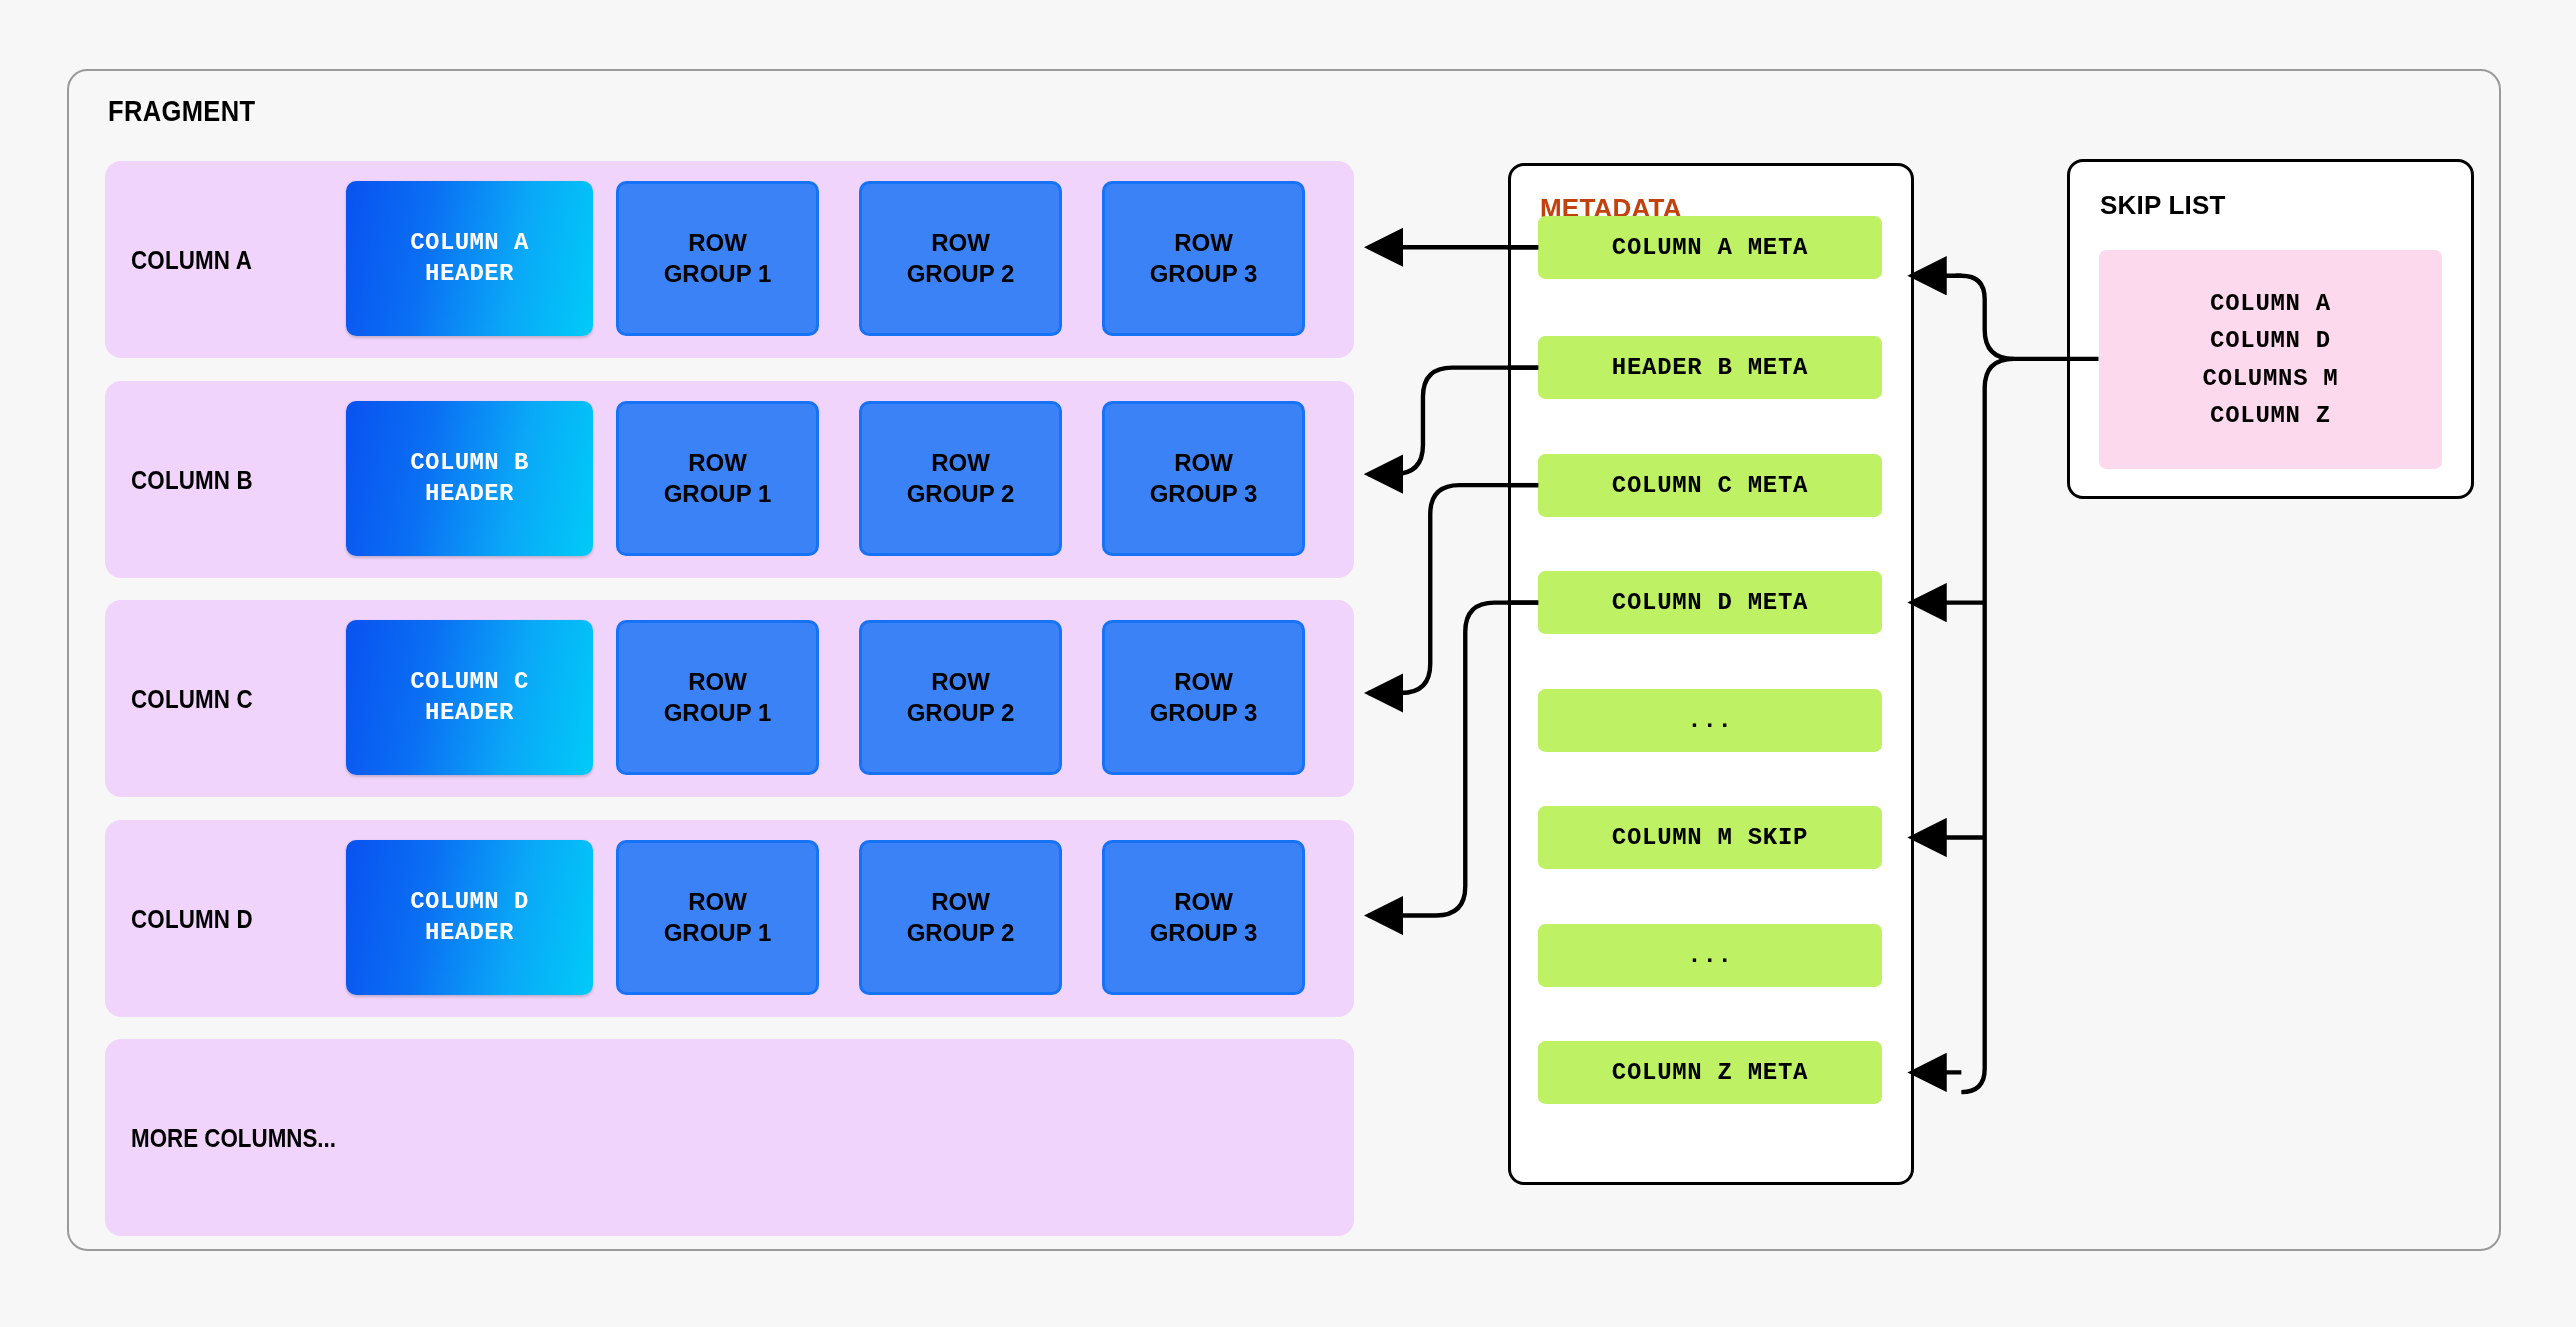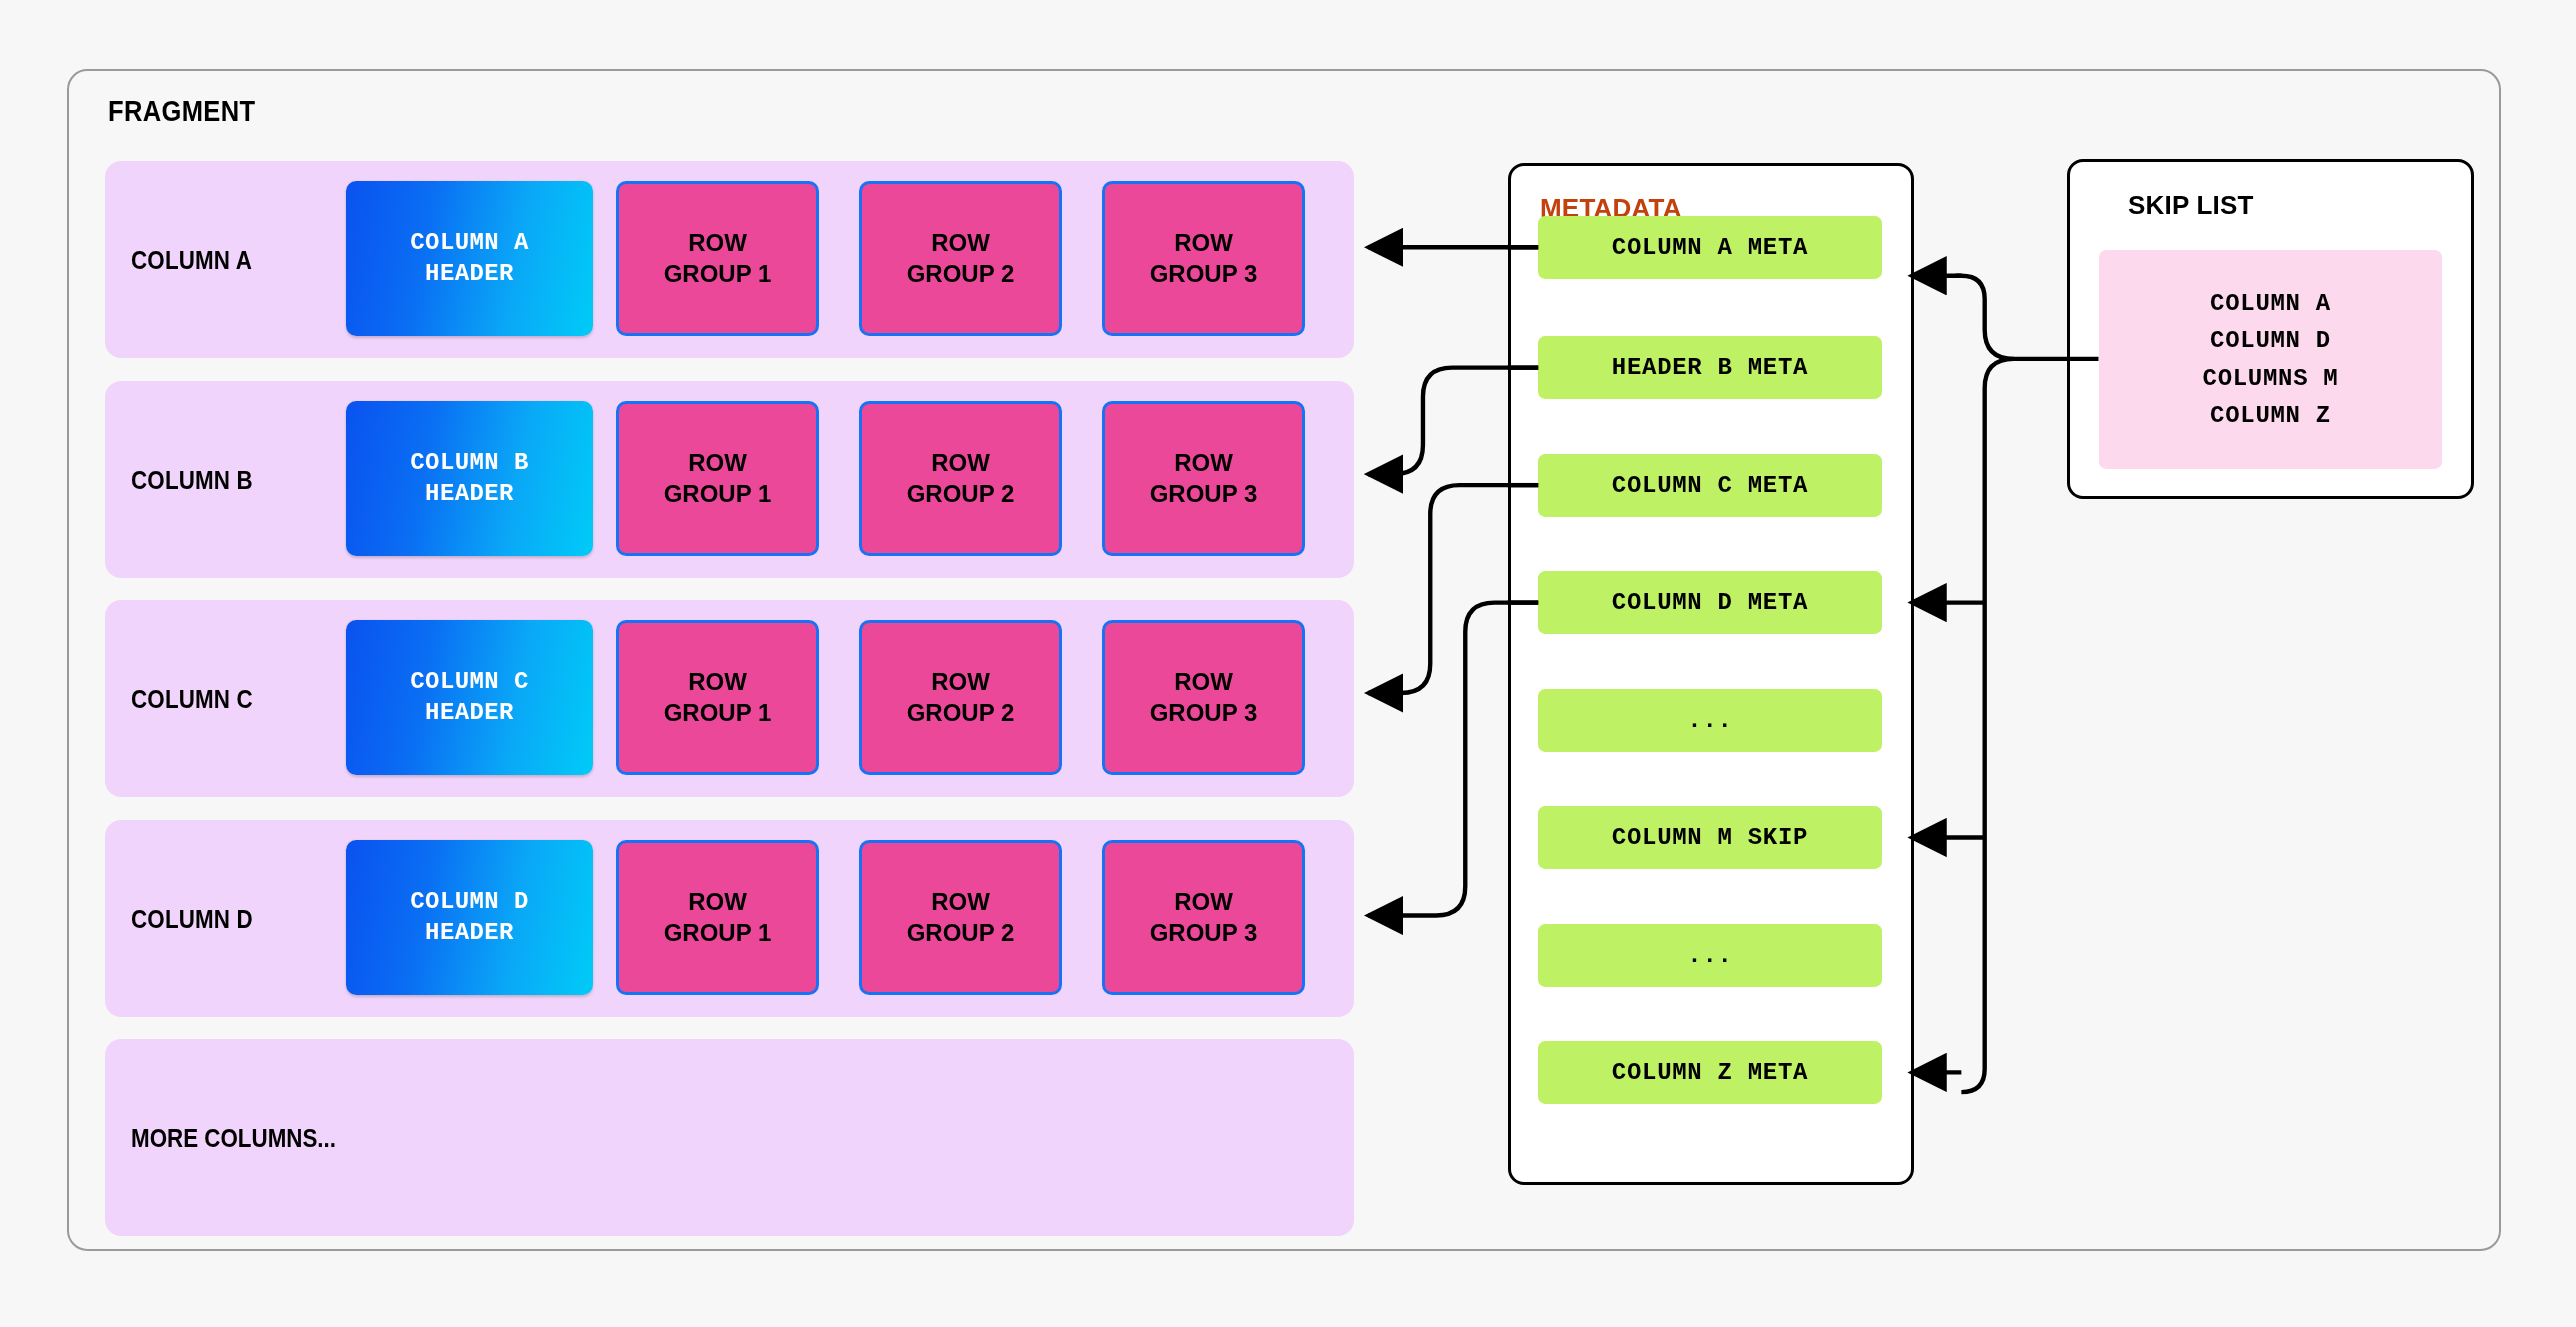--- a/index.html
+++ b/index.html
@@ -52,21 +52,21 @@
     background:linear-gradient(100deg,#0a52f0 0%,#0a6ef3 32%,#0aa8f7 68%,#00cbf7 100%);
     display:flex;align-items:center;justify-content:center;text-align:center;
     color:#fff;font-family:"Liberation Mono", monospace;
     font-size:24px;font-weight:bold;line-height:1.28;letter-spacing:0.4px;
     box-shadow:0 1.5px 2.9px rgba(0,0,0,.18);
   }
 
   
   .rg-box{
     position:absolute;top:20.4px;width:203px;height:155px;
-    background:#ec4899;border:3.6px solid #1673f5;border-radius:10.2px;
+    background:#3b82f6;border:3.6px solid #1673f5;border-radius:10.2px;
     display:flex;align-items:center;justify-content:center;text-align:center;
     font-size:24px;font-weight:bold;color:#000;line-height:1.28;
     font-family:"Liberation Sans", sans-serif;
     box-sizing:border-box;
   }
   .rg-box.g0{left:511px}
   .rg-box.g1{left:754px}
   .rg-box.g2{left:997px}
 
   
@@ -86,21 +86,21 @@
     font-size:24px;font-weight:bold;color:#000;letter-spacing:0.7px;
   }
 
   
   #skiplist-panel{
     position:absolute;left:2067px;top:159px;width:407px;height:340px;
     background:#ffffff;border:3.6px solid #000;border-radius:16px;box-sizing:border-box;
   }
   #skiplist-title{
     position:absolute;left:2100px;top:190px;
-    font-size:26px;font-weight:bold;color:#000;letter-spacing:0.2px;margin-left:28px;
+    font-size:26px;font-weight:bold;color:#000;letter-spacing:0.2px;
   }
   #skiplist-box{
     position:absolute;left:2099px;top:250px;width:343px;height:219px;
     background:#fcd9ed;border-radius:7.3px;
     display:flex;flex-direction:column;align-items:center;justify-content:center;
     font-family:"Liberation Mono", monospace;
     font-size:24px;font-weight:bold;color:#000;letter-spacing:0.7px;line-height:1.55;
   }
 
   

